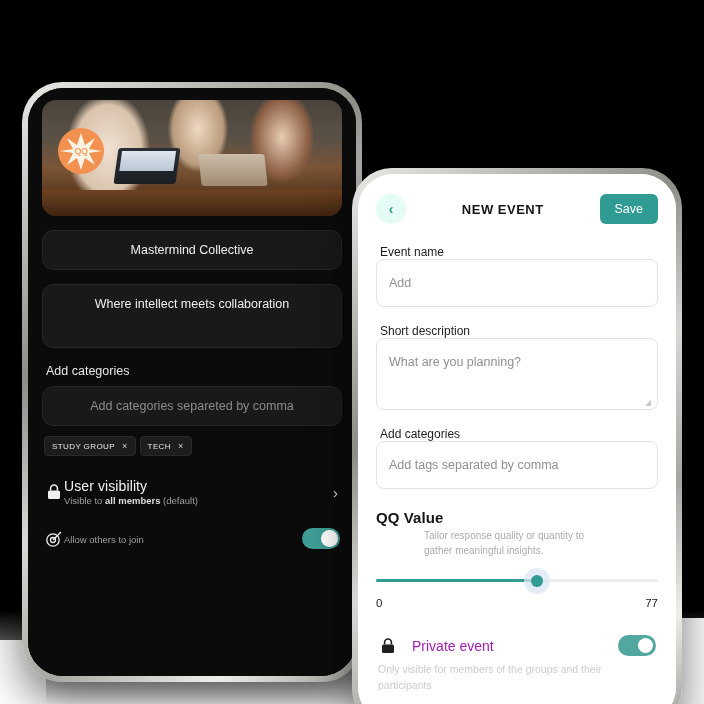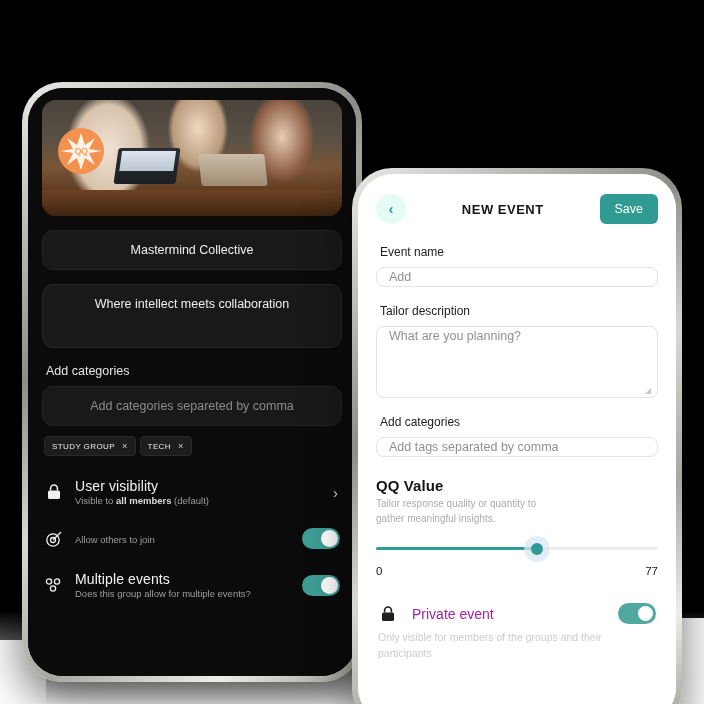--- a/index.html
+++ b/index.html
@@ -126,21 +126,21 @@
   .tag {
     background: #1d1d1d; border: 1px solid #2a2a2a;
     border-radius: 4px; padding: 4px 7px;
     font-size: 8px; letter-spacing: .4px;
     color: #e8e8e8;
     display: flex; align-items: center; gap: 7px;
   }
   .tag .x { color: #cfcfcf; font-size: 9px; }
 
   .setting-row {
-    display: flex; align-items: center; gap: 11px;
+    display: flex; align-items: center; gap: 0;
     margin-top: 22px; padding-left: 2px;
   }
   .setting-ico { width: 20px; flex: 0 0 20px; display:flex; align-items:center; justify-content:center; }
   .setting-texts { flex: 1 1 auto; min-width: 0; }
   .setting-title { font-size: 14px; color: #f4f4f4; letter-spacing: .1px; }
   .setting-sub { font-size: 9.5px; color: #9e9e9e; margin-top: 1px; }
   .setting-sub b { color: #dcdcdc; }
   .chev-right { color: #dcdcdc; font-size: 15px; padding-right: 4px; }
   .toggle {
     width: 38px; height: 21px; border-radius: 11px;
@@ -182,34 +182,33 @@
     font-size: 13px; font-weight: bold; letter-spacing: .5px;
     color: #141617;
   }
   .save-btn {
     background: #2f9b93; color: #fff;
     border-radius: 6px; padding: 8px 15px;
     font-size: 12.5px;
   }
   .l-label { font-size: 12px; color: #1b1d1f; margin-top: 17px; margin-left: 4px; font-weight: 500;}
   .l-field {
-    margin-top: 8px;
     border: 1px solid #e3e3e3; border-radius: 8px;
-    padding: 2px 12px;
+    padding: 16px 12px;
     font-size: 12.5px; color: #8e9193;
     background: #fff;
   }
   .l-field.area { height: 72px; position: relative; }
   .l-field.area .grip {
     position: absolute; right: 4px; bottom: 3px;
     width: 8px; height: 8px; color: #c8c8c8; font-size: 8px;
   }
   .qq-head { margin-top: 20px; }
   .qq-title { font-size: 15px; font-weight: bold; color: #121416; letter-spacing: .1px;}
-  .qq-sub { font-size: 10px; color: #a9adb0; line-height: 1.45; margin-top: 3px; max-width: 185px;}
+  .qq-sub { font-size: 10px; color: #a9adb0; line-height: 1.45; margin-top: 3px; max-width: 185px; margin-left: 48px;}
   .slider-wrap { position: relative; margin-top: 14px; height: 18px; }
   .slider-track {
     position: absolute; left: 0; right: 0; top: 7px; height: 3px;
     border-radius: 2px; background: #ededed;
   }
   .slider-fill {
     position: absolute; left: 0; top: 7px; height: 3px;
     border-radius: 2px; background: #2f9b93;
   }
   .slider-halo {
@@ -305,56 +304,40 @@
             </svg>
           </span>
           <div class="setting-texts">
             <div class="setting-sub">Allow others to join</div>
           </div>
           <span class="toggle">
               <span class="knob"></span>
             </span>
         </div>
 
-        <div class="setting-row">
-          <span class="setting-ico">
-            <svg width="18" height="18" viewBox="0 0 18 18">
-              <circle cx="4" cy="5.5" r="2.6" fill="none" stroke="#f0f0f0" stroke-width="1.3"></circle>
-              <circle cx="12" cy="5.5" r="2.6" fill="none" stroke="#f0f0f0" stroke-width="1.3"></circle>
-              <circle cx="8" cy="12.5" r="2.6" fill="none" stroke="#f0f0f0" stroke-width="1.3"></circle>
-            </svg>
-          </span>
-          <div class="setting-texts">
-            <div class="setting-title">Multiple events</div>
-            <div class="setting-sub">Does this group allow for multiple events?</div>
-          </div>
-          <span class="toggle">
-              <span class="knob"></span>
-            </span>
-        </div>
 
         <div id="left-fade"></div>
       </div>
     </div>
   </div>
 
   <div class="phone" id="phone-right">
     <div class="phone-inner">
       <div class="light-screen">
 
         <div class="topbar">
           <span class="back-btn">‹</span>
           <span class="topbar-title">NEW EVENT</span>
           <span class="save-btn">Save</span>
         </div>
 
         <div class="l-label">Event name</div>
         <div class="l-field">Add</div>
 
-        <div class="l-label">Tailor description</div>
+        <div class="l-label">Short description</div>
         <div class="l-field area">
           <span>What are you planning?</span>
           <span class="grip">◢</span>
         </div>
 
         <div class="l-label">Add categories</div>
         <div class="l-field">Add tags separated by comma</div>
 
         <div class="qq-head">
           <div class="qq-title">QQ Value</div>

